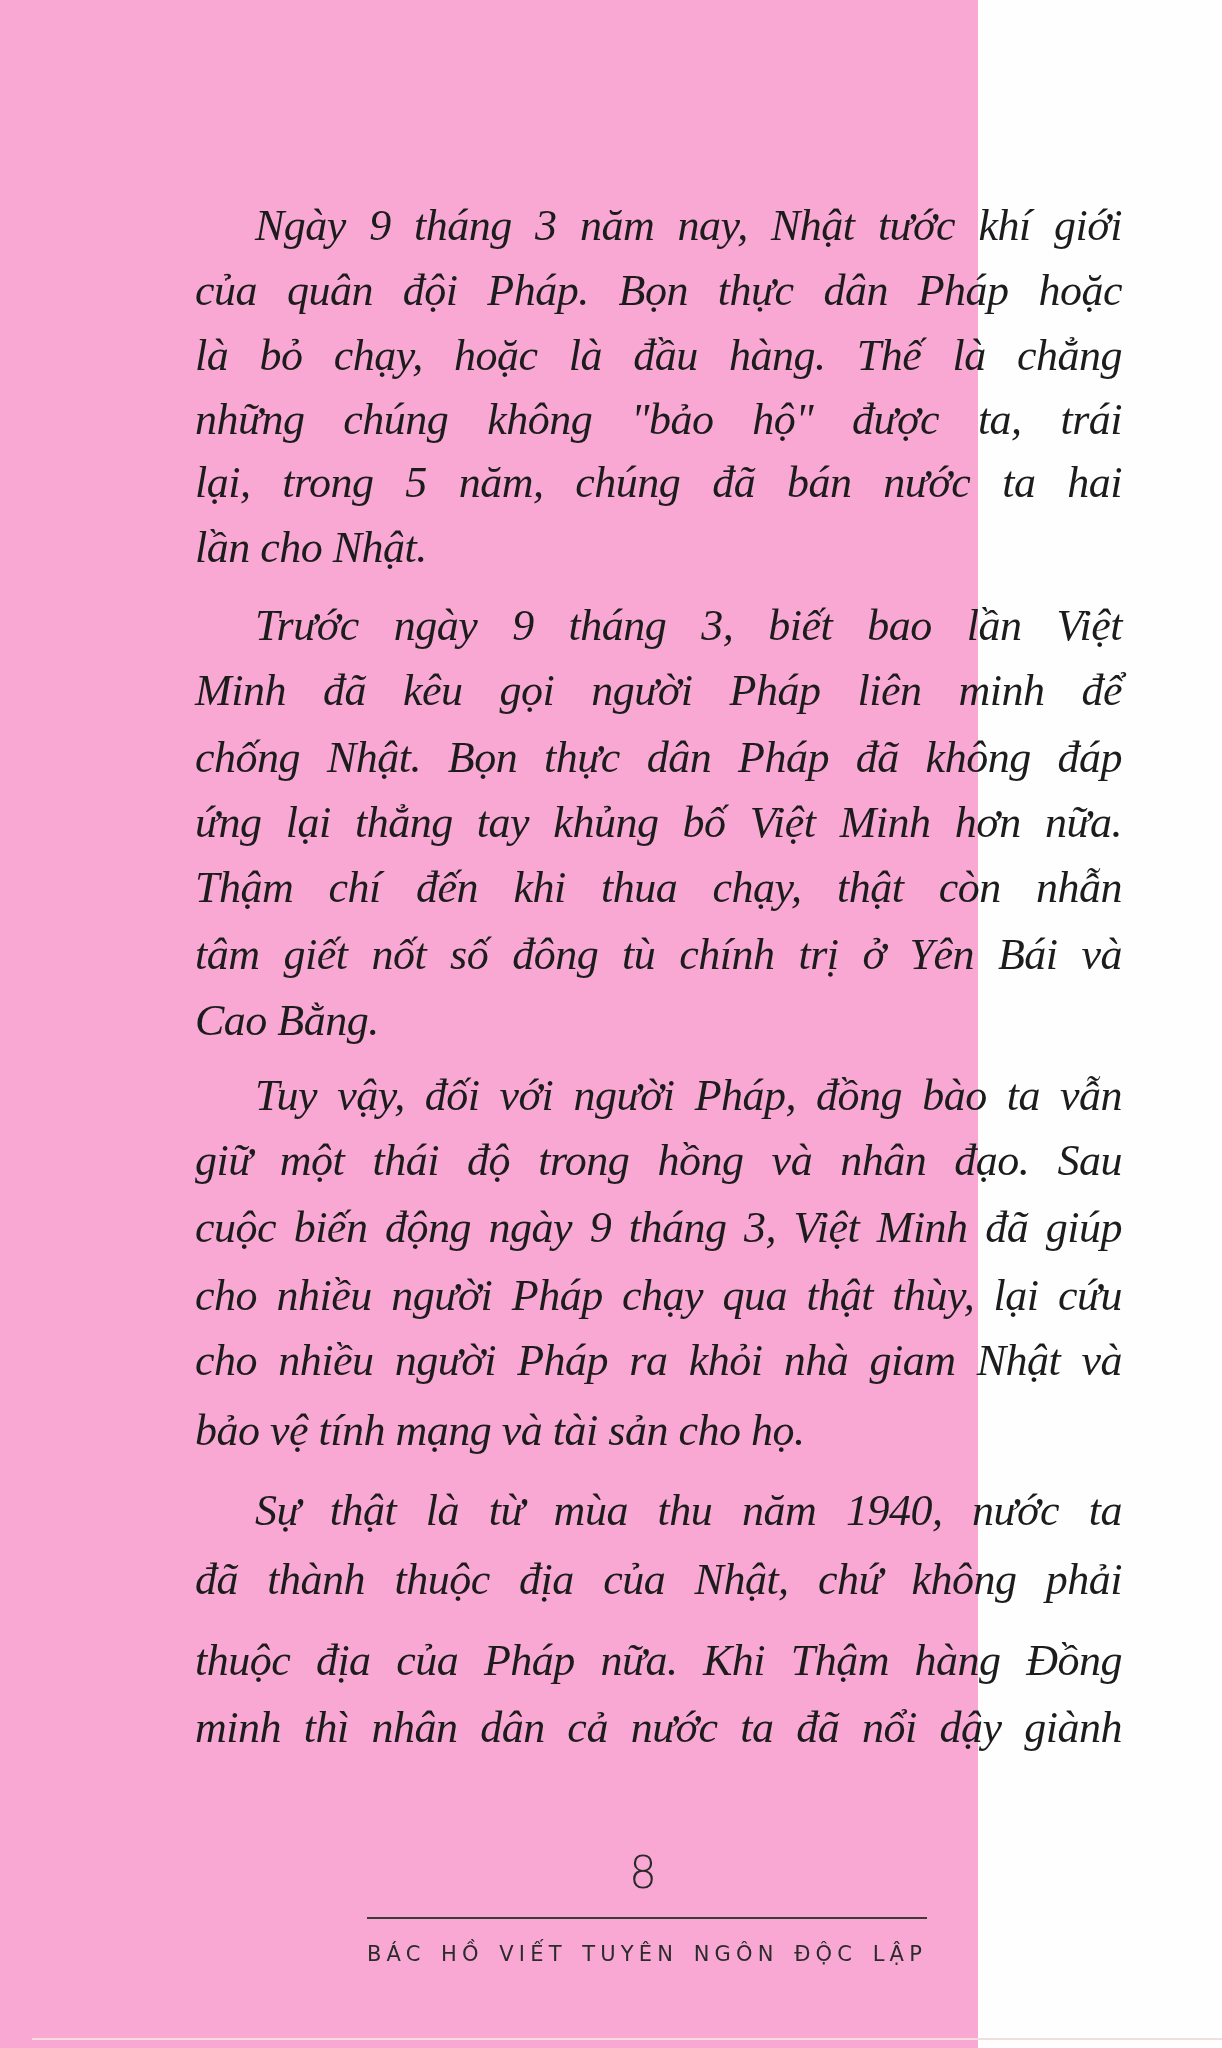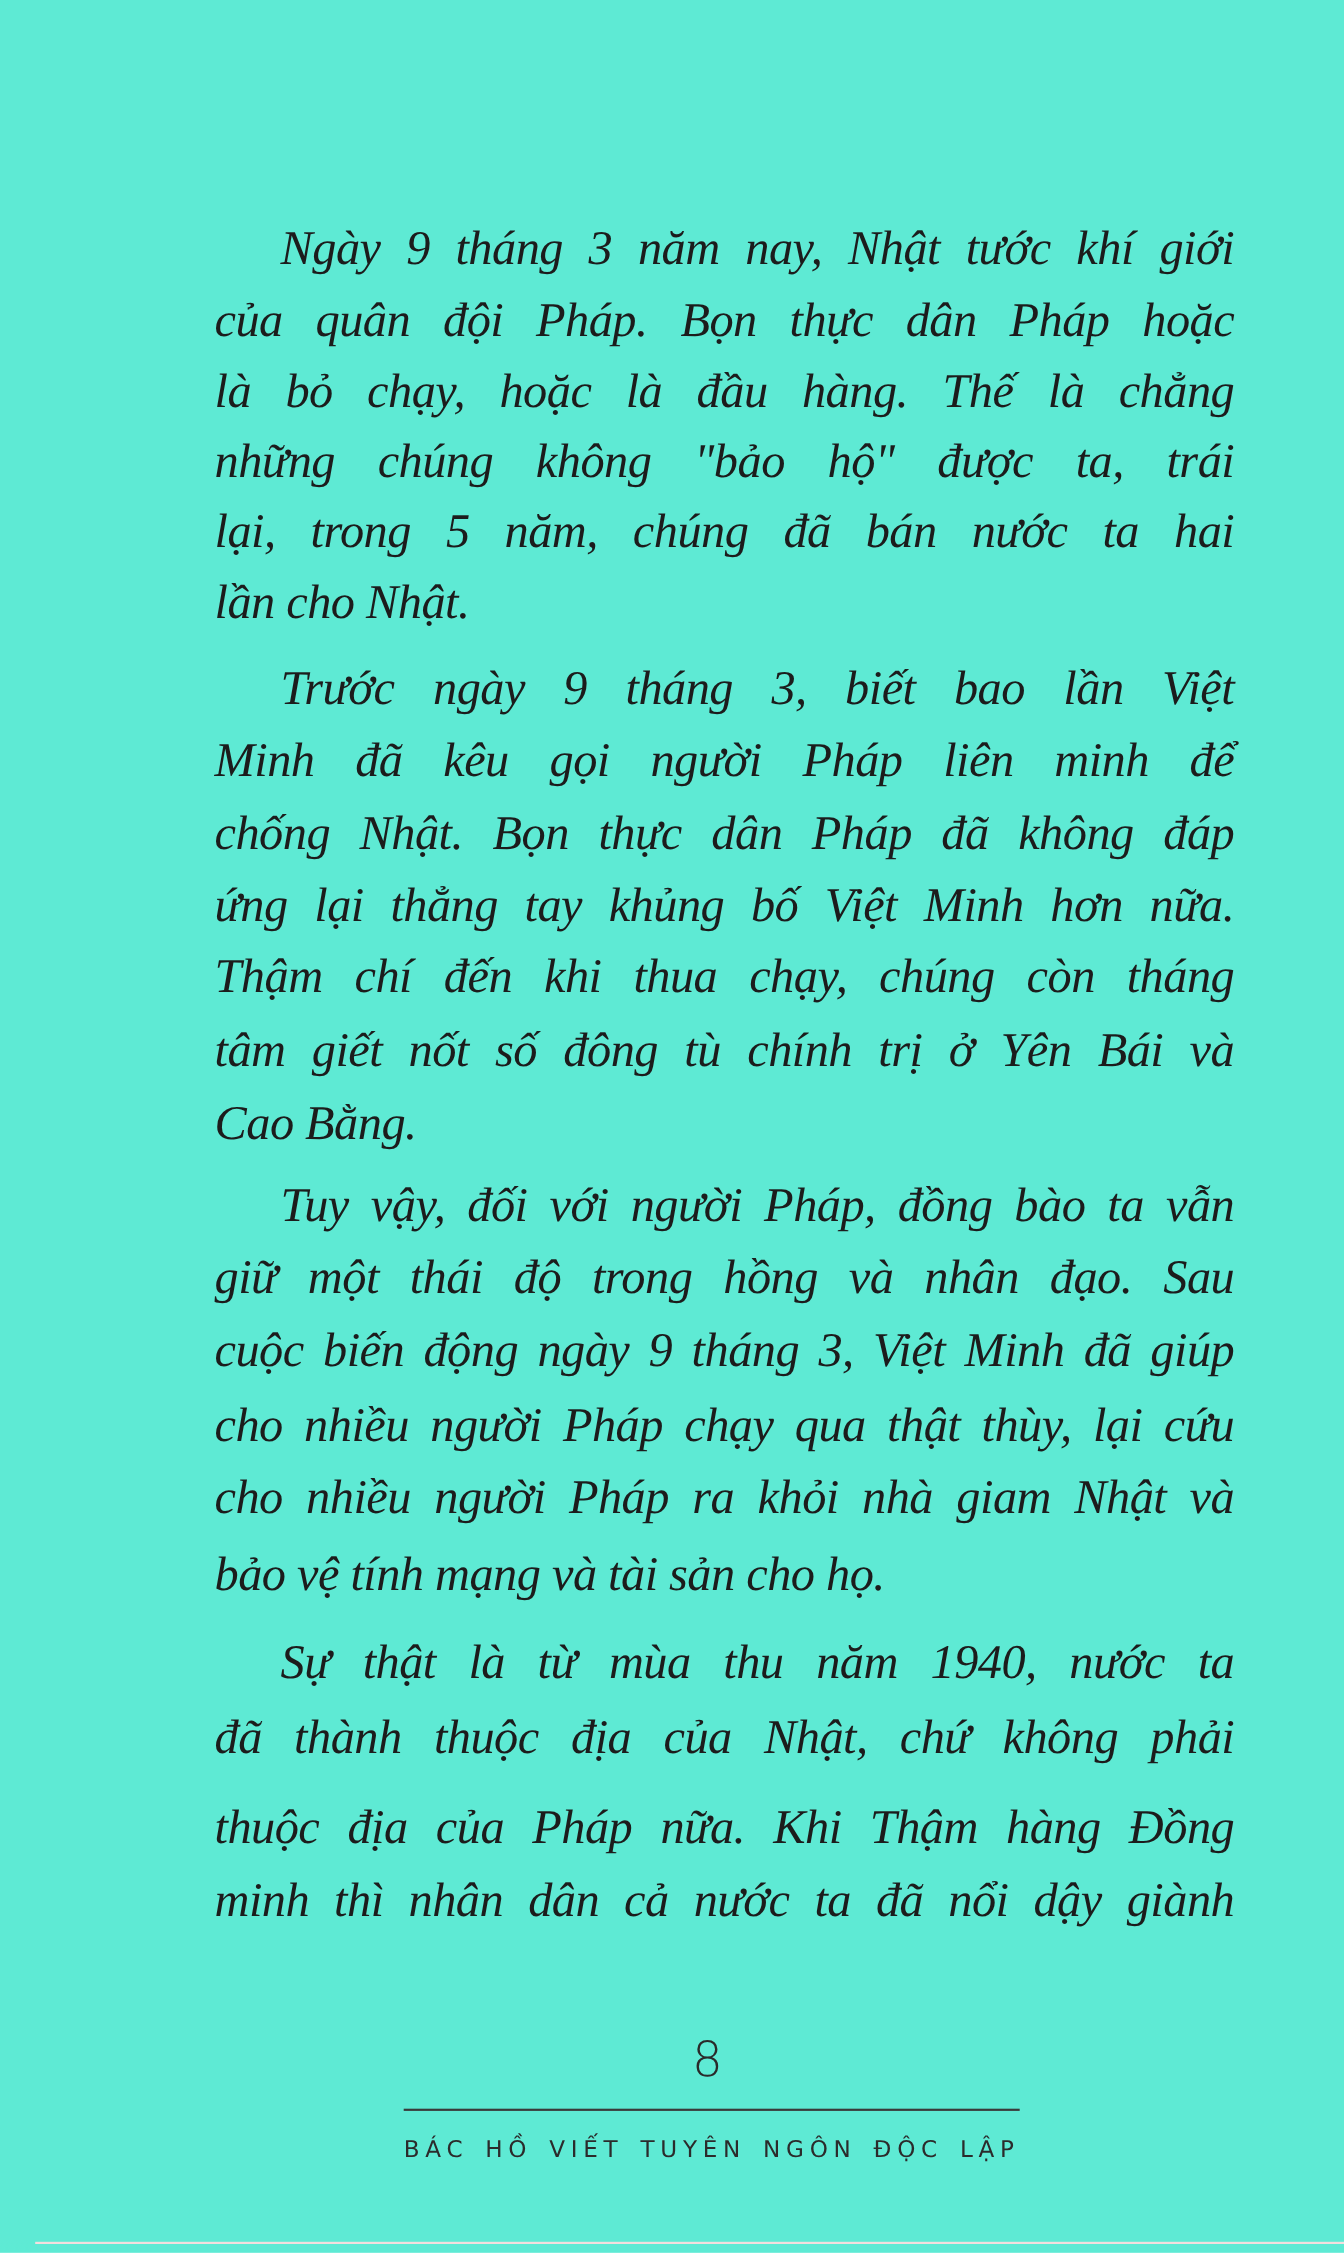--- a/index.html
+++ b/index.html
@@ -10,23 +10,23 @@
     body {
       width: 1222px;
       height: 2048px;
       position: relative;
       overflow: hidden;
       background: #fefefe;
     }
     .page {
       position: absolute;
       left: 0; top: 0;
-      width: 1222px;
+      width: 978px;
       height: 2048px;
-      background: #5eead4;
+      background: #f9a8d4;
     }
     .body-text {
       position: absolute;
       left: 195px;
       top: 0;
       width: 927px;
       font-family: "Liberation Serif", "DejaVu Serif", serif;
       font-style: italic;
       font-size: 44px;
       color: #1c1c1c;
@@ -110,21 +110,21 @@
       <div class="line" style="top:390px">những chúng không "bảo hộ" được ta, trái</div>
       <div class="line" style="top:453px">lại, trong 5 năm, chúng đã bán nước ta hai</div>
       <div class="line last" style="top:518px">lần cho Nhật.</div>
     </div>
 
     <div>
       <div class="line indent" style="top:596px">Trước ngày 9 tháng 3, biết bao lần Việt</div>
       <div class="line" style="top:661px">Minh đã kêu gọi người Pháp liên minh để</div>
       <div class="line" style="top:728px">chống Nhật. Bọn thực dân Pháp đã không đáp</div>
       <div class="line" style="top:793px">ứng lại thẳng tay khủng bố Việt Minh hơn nữa.</div>
-      <div class="line" style="top:858px">Thậm chí đến khi thua chạy, chúng còn tháng</div>
+      <div class="line" style="top:858px">Thậm chí đến khi thua chạy, thật còn nhẫn</div>
       <div class="line" style="top:925px">tâm giết nốt số đông tù chính trị ở Yên Bái và</div>
       <div class="line last" style="top:991px">Cao Bằng.</div>
     </div>
 
     <div>
       <div class="line indent" style="top:1066px">Tuy vậy, đối với người Pháp, đồng bào ta vẫn</div>
       <div class="line" style="top:1131px">giữ một thái độ trong hồng và nhân đạo. Sau</div>
       <div class="line" style="top:1198px">cuộc biến động ngày 9 tháng 3, Việt Minh đã giúp</div>
       <div class="line" style="top:1266px">cho nhiều người Pháp chạy qua thật thùy, lại cứu</div>
       <div class="line" style="top:1331px">cho nhiều người Pháp ra khỏi nhà giam Nhật và</div>

